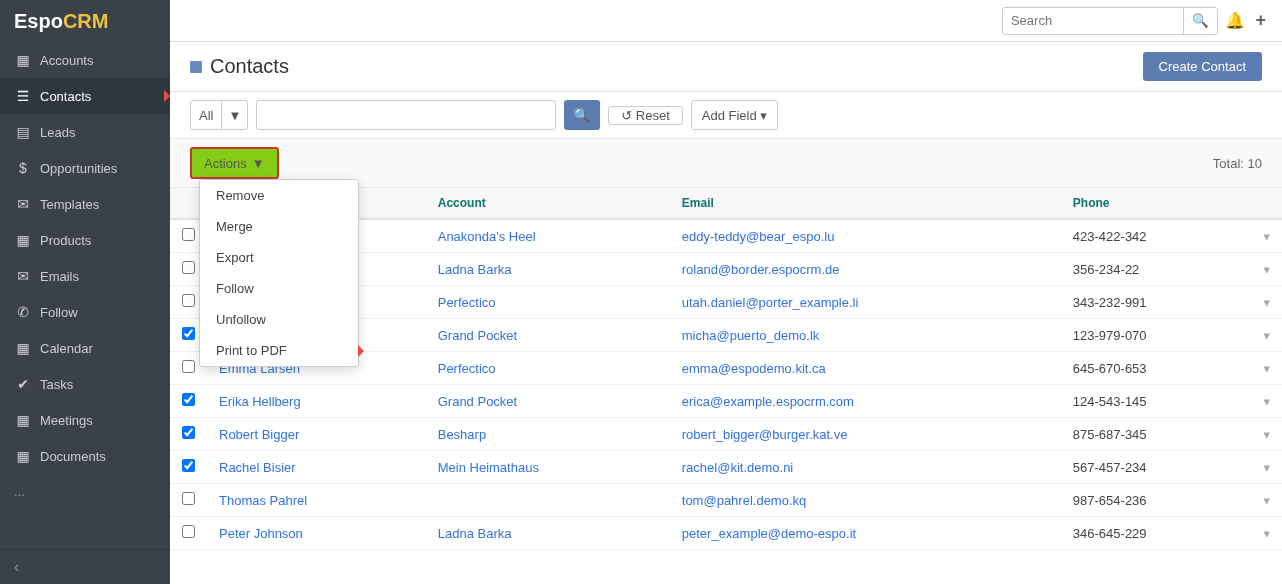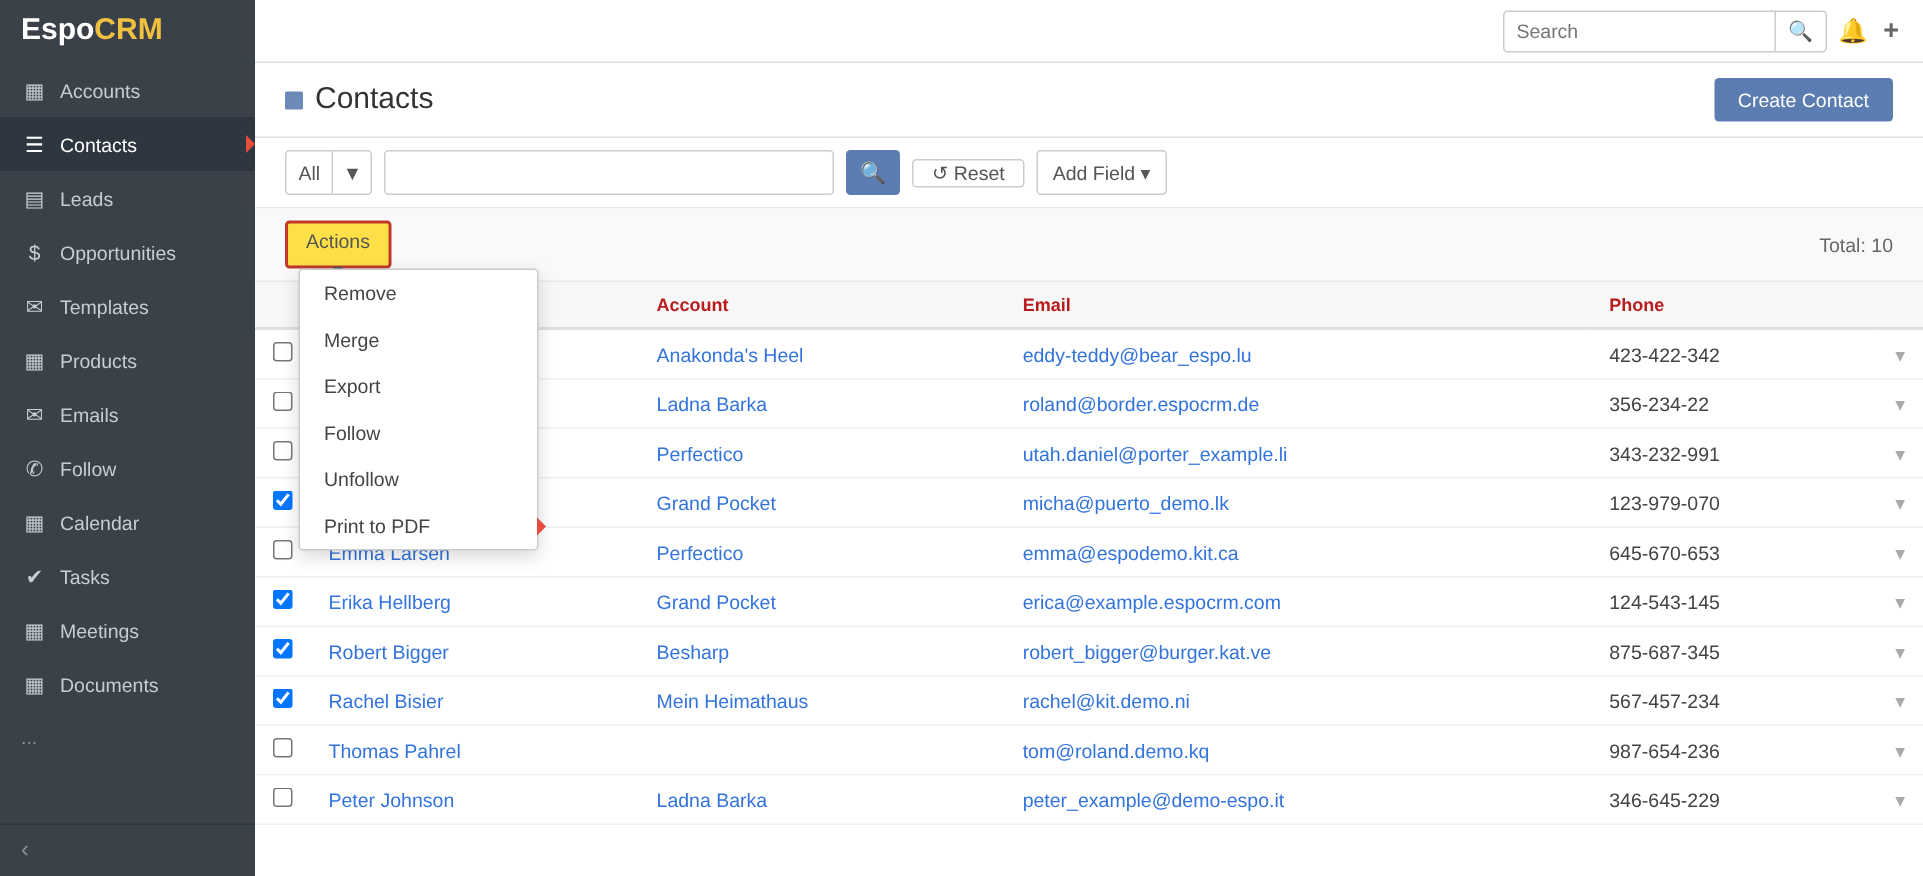--- a/index.html
+++ b/index.html
@@ -11,21 +11,21 @@
       min-width: 170px;
       background: #3a4149;
       color: #c8cdd3;
       display: flex;
       flex-direction: column;
       height: 100%;
     }
     .sidebar-logo {
       padding: 10px 14px;
       display: flex;
-      align-items: flex-end;
+      align-items: center;
       height: 42px;
     }
     .logo-text {
       font-size: 20px;
       font-weight: bold;
       color: #fff;
     }
     .logo-crm { color: #f0c040; }
     .sidebar-nav { flex: 1; overflow-y: auto; }
     .sidebar-item {
@@ -240,33 +240,32 @@
     .actions-row {
       background: #f9f9f9;
       padding: 8px 20px;
       display: flex;
       align-items: center;
       justify-content: space-between;
       border-bottom: 1px solid #e8e8e8;
       position: relative;
     }
     .actions-btn {
-      background: #fde047;
+      background: #84cc16;
       border: 2px solid #c0392b;
       padding: 4px 12px;
       height: 32px;
       border-radius: 3px;
       cursor: pointer;
       color: #555;
       font-size: 13px;
       display: flex;
       align-items: center;
       gap: 5px;
       position: relative;
-      flex-direction: column;
     }
     .total-label {
       font-size: 13px;
       color: #666;
     }
 
     
     .dropdown-menu {
       position: absolute;
       top: 100%;
@@ -311,21 +310,21 @@
       border-collapse: collapse;
     }
     thead tr {
       background: #f7f7f7;
       border-bottom: 2px solid #e0e0e0;
     }
     thead th {
       padding: 8px 12px;
       text-align: left;
       font-weight: 600;
-      color: #b91c1c;
+      color: #0f766e;
       font-size: 12px;
       text-transform: none;
     }
     tbody tr {
       border-bottom: 1px solid #efefef;
     }
     tbody td {
       padding: 8px 12px;
       font-size: 13px;
       color: #444;
@@ -553,21 +552,21 @@
             <td><span class="email-link">rachel@kit.demo.ni</span></td>
             <td>567-457-234</td>
             <td>
               <span class="row-action-caret">▾</span>
             </td>
           </tr>
           <tr style="border-bottom: 1px solid rgb(239, 239, 239);">
             <td><input type="checkbox" class="row-checkbox" style=""></td>
             <td><span class="contact-name">Thomas Pahrel</span></td>
             <td><span class="account-name"></span></td>
-            <td><span class="email-link">tom@roland.demo.kq</span></td>
+            <td><span class="email-link">tom@pahrel.demo.kq</span></td>
             <td>987-654-236</td>
             <td>
               <span class="row-action-caret">▾</span>
             </td>
           </tr>
           <tr style="border-bottom: 1px solid rgb(239, 239, 239);">
             <td><input type="checkbox" class="row-checkbox" style=""></td>
             <td><span class="contact-name">Peter Johnson</span></td>
             <td><span class="account-name">Ladna Barka</span></td>
             <td><span class="email-link">peter_example@demo-espo.it</span></td>

